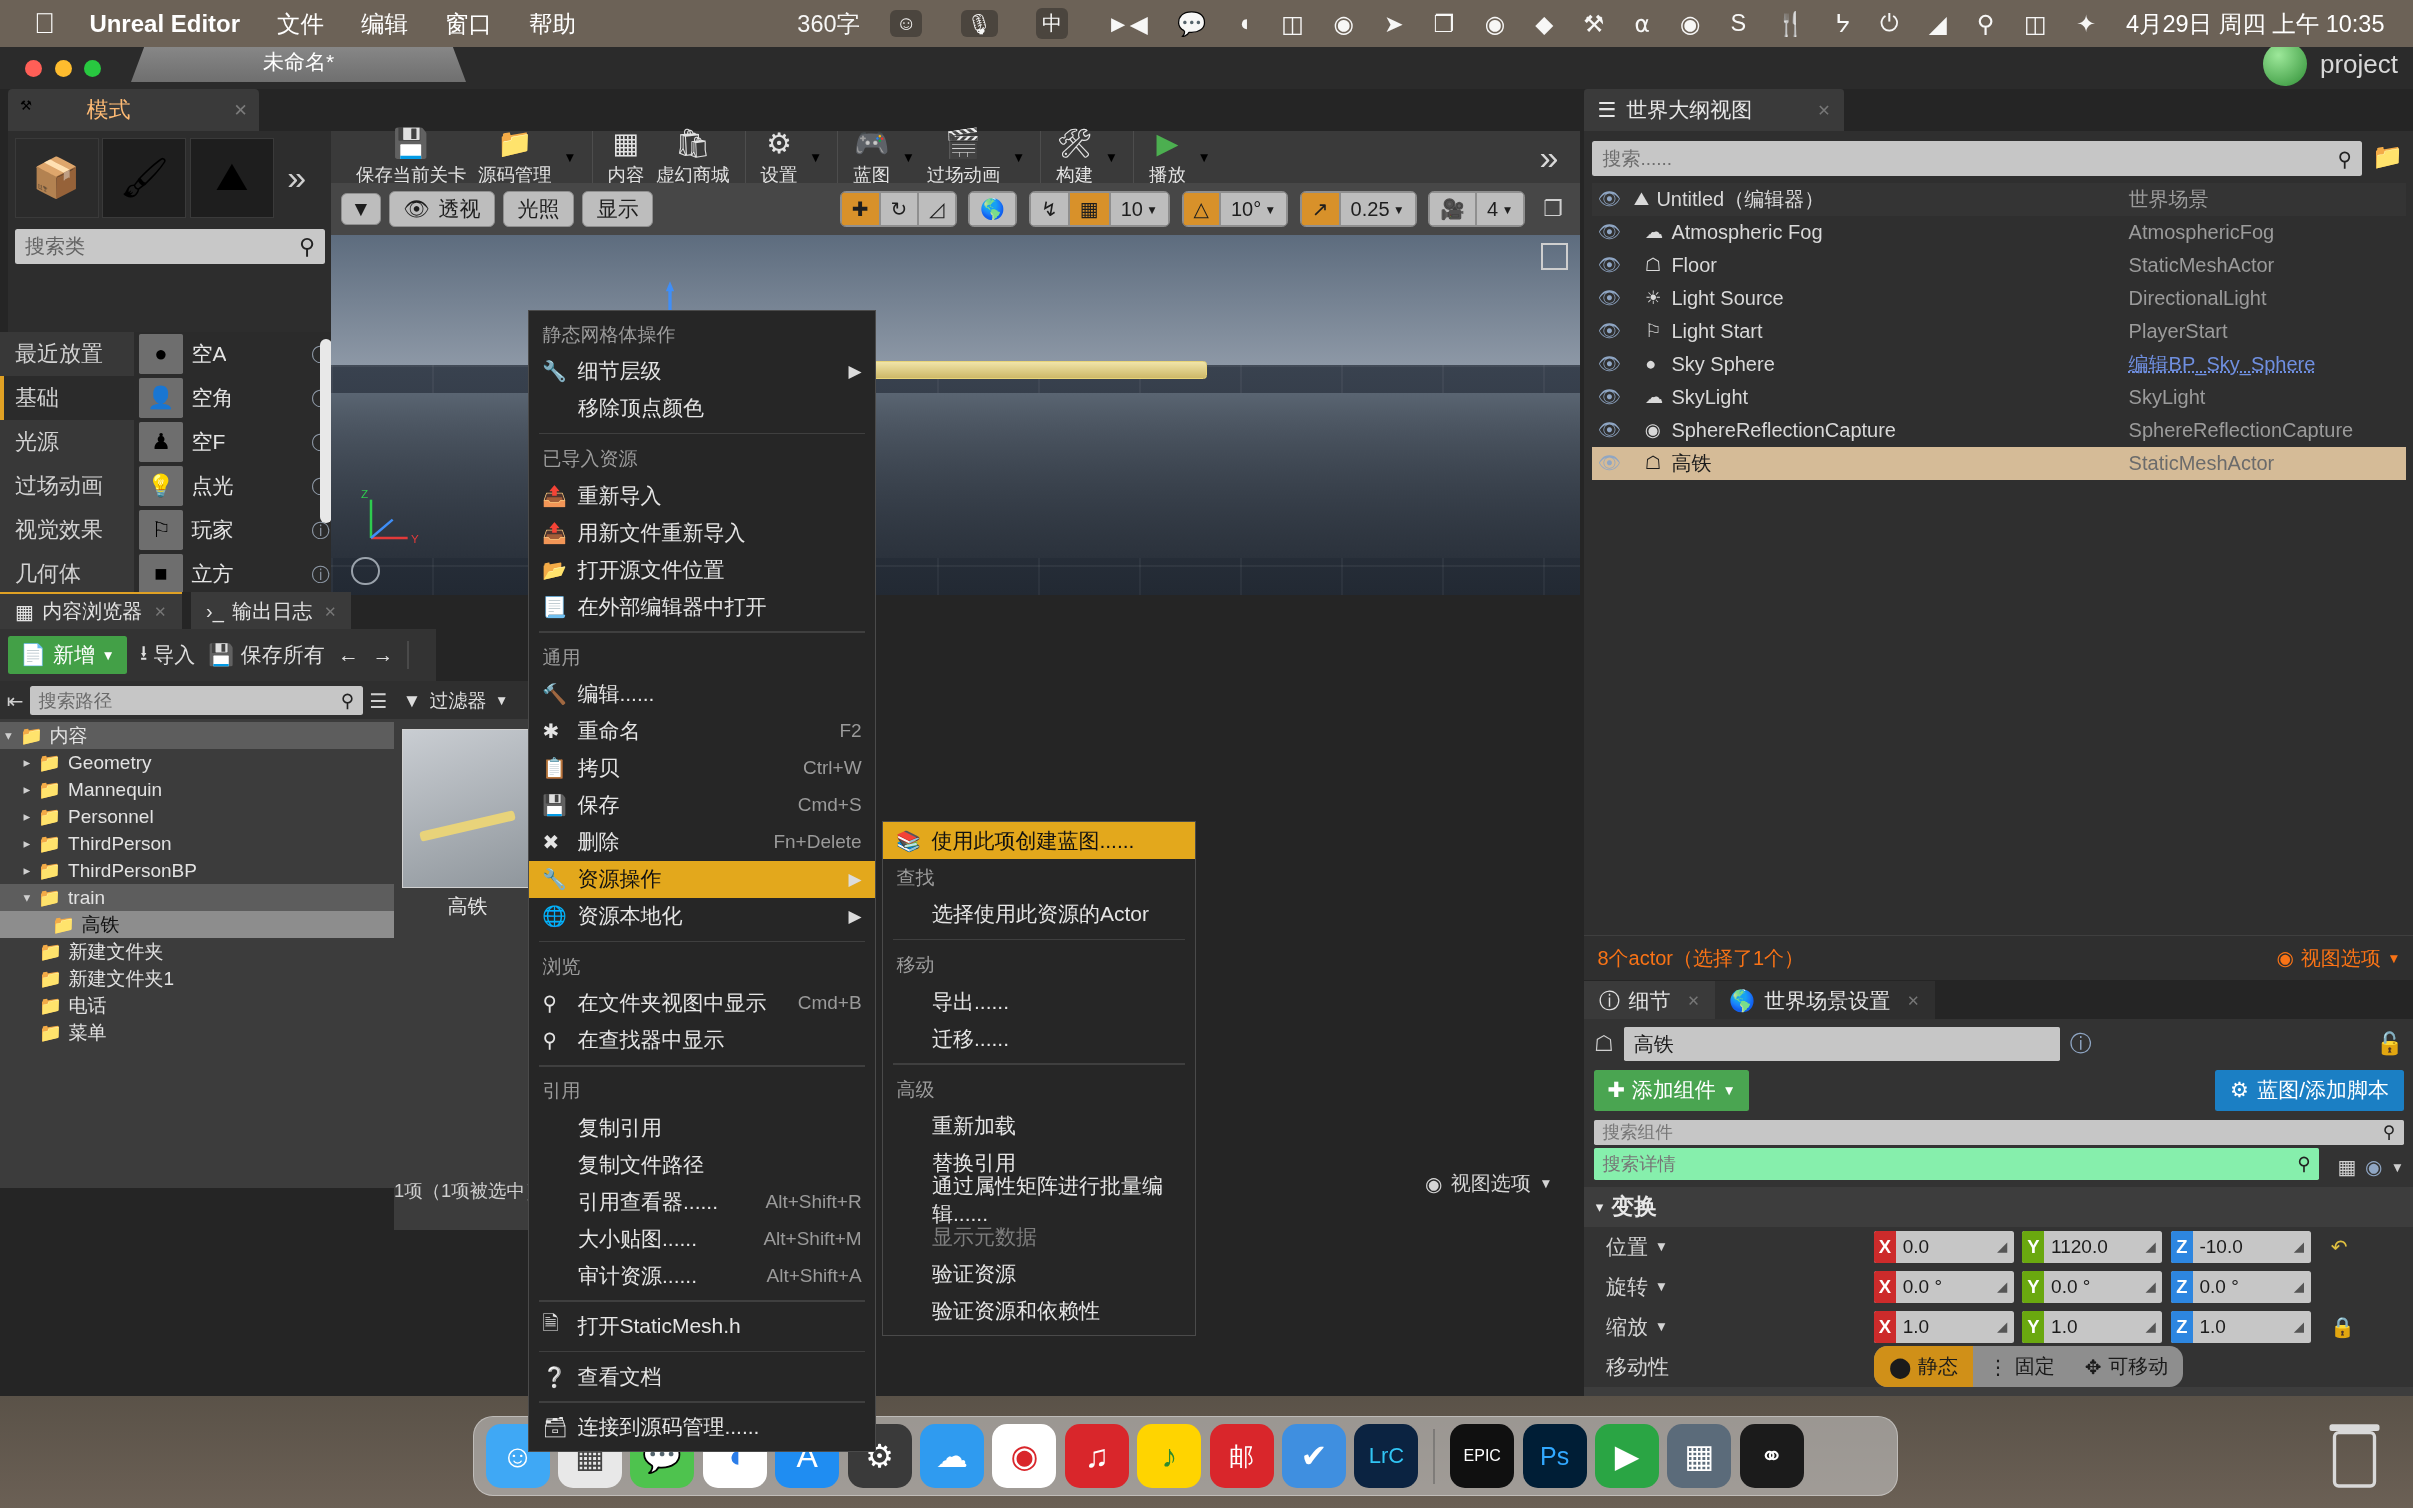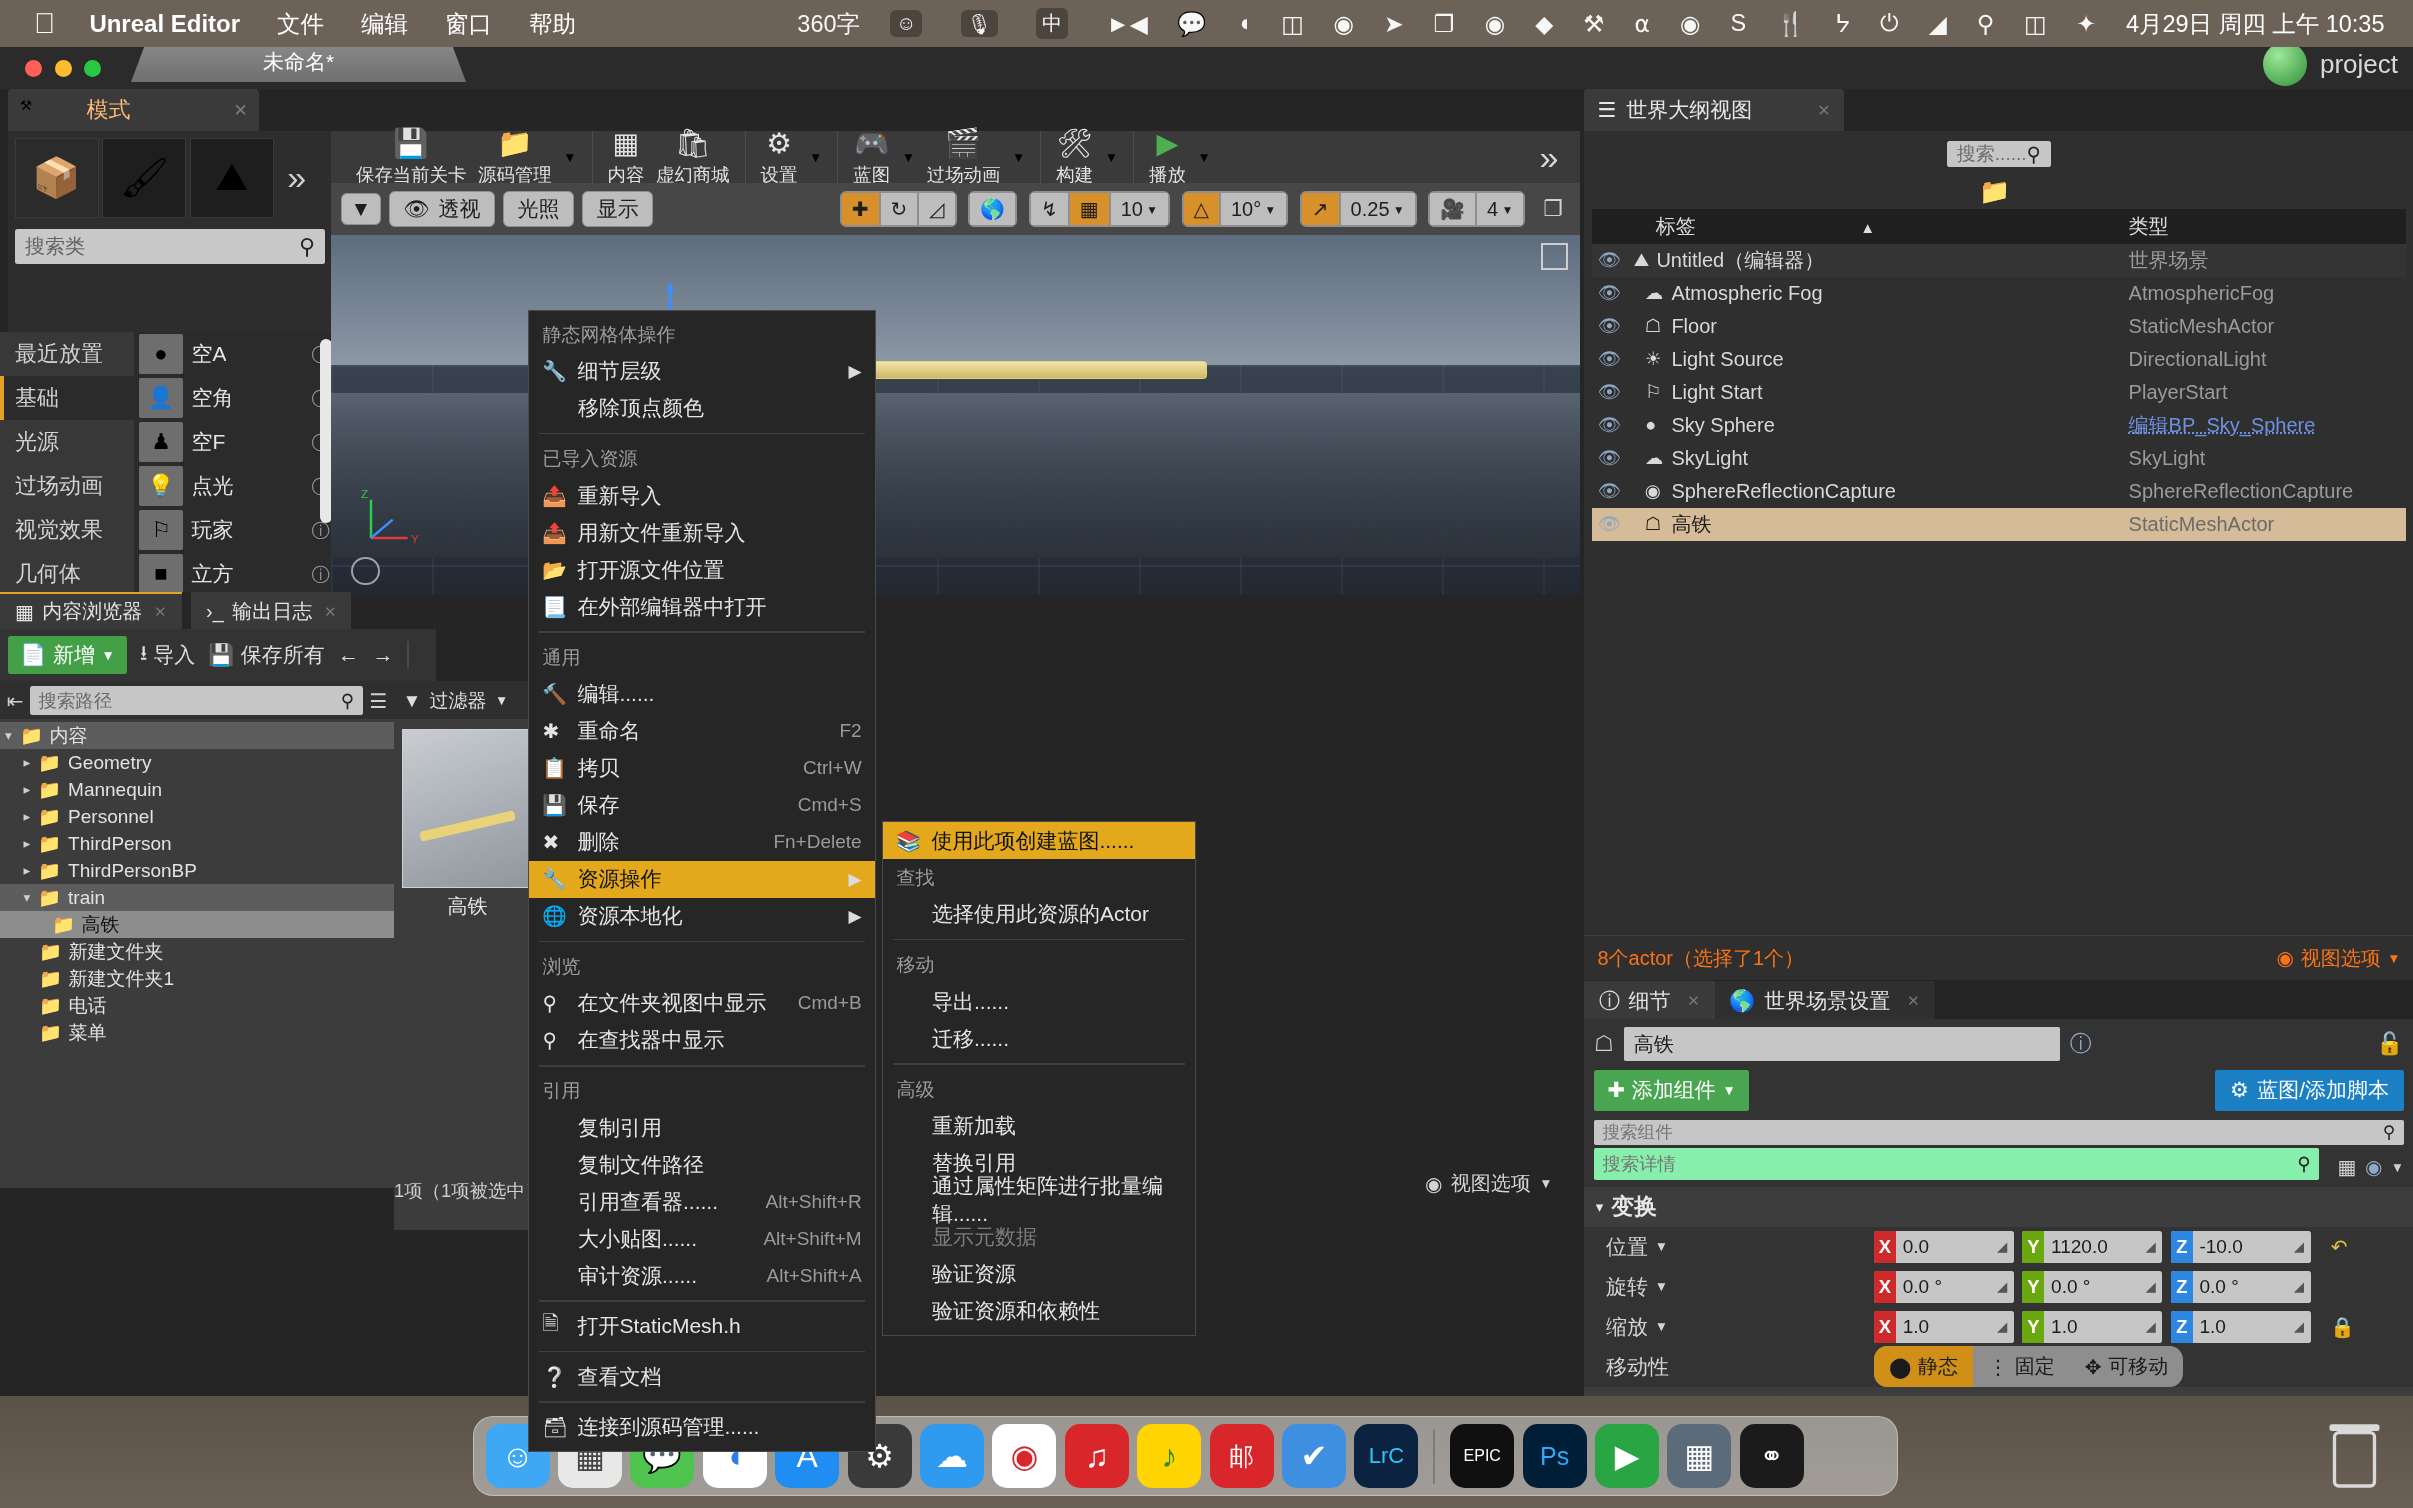--- a/index.html
+++ b/index.html
@@ -194,21 +194,21 @@
   .wo-tab {
     position:absolute; left:1584px; top:0; width:260px; height:42px; background:#3a3a3a;
     display:flex; align-items:center; padding:0 13.4px; color:#e6e6e6; font-size:21px;
     border-top-left-radius:3.4px; border-top-right-radius:3.4px;
   }
   .wo-tab .x { margin-left:auto; color:#777; font-size:16px;}
   .wo-body { position:absolute; left:1584px; top:42px; width:830px; height:804px; background:#2f2f2f; }
   .wo-search { margin:10px 8.4px 6.7px 8.4px; height:35px; background:#c6c6c6; border-radius:2.5px;
     display:flex; align-items:center; padding:0 10px; color:#6d6d6d; font-size:19px; }
   .wo-search .mag { margin-left:auto; color:#222; font-size:20px; }
-  .wo-searchrow { display:flex; align-items:center;flex-direction:column; }
+  .wo-searchrow { display:flex; align-items:center; }
   .wo-addbtn { width:35px; height:35px; margin-right:8.4px; color:#7fa8d8; font-size:25px;
     display:flex; align-items:center; justify-content:center; }
   .wo-head { display:flex; height:35px; background:#1f1f1f; align-items:center;
     color:#dcdcdc; font-size:20px; margin:0 8.4px; }
   .wo-head .c1 { width:50px; }
   .wo-head .c2 { flex:1; padding-left:13.4px; }
   .wo-head .c3 { width:277px; }
   .wo-rows { margin:0 8.4px; }
   .wo-row { height:33px; display:flex; align-items:center; color:#d9d9d9; font-size:20px; }
   .wo-row.alt { background:#343434; }
@@ -709,30 +709,20 @@
       <span class="x">✕</span>
     </div>
     <div class="wo-body">
       <div class="wo-searchrow">
         <div class="wo-search" style="flex:1;">
           <span>搜索......</span>
           <span class="mag">⚲</span>
         </div>
         <span class="wo-addbtn">📁</span>
       </div>
-      <div class="wo-head">
-        <span class="c1"></span>
-        <span class="c2">
-          <span>标签</span>
-          <span style="margin-left:159px;font-size:15px;">▲</span>
-        </span>
-        <span class="c3">
-          <span>类型</span>
-        </span>
-      </div>
       <div class="wo-rows">
         <div class="wo-row alt">
           <span class="eye">👁</span>
           <span class="ico">⛰</span>
           <span class="nm">Untitled（编辑器）</span>
           <span class="ty">世界场景</span>
         </div>
         <div class="wo-row">
           <span class="eye">👁</span>
           <span class="ico indent1">☁</span>

